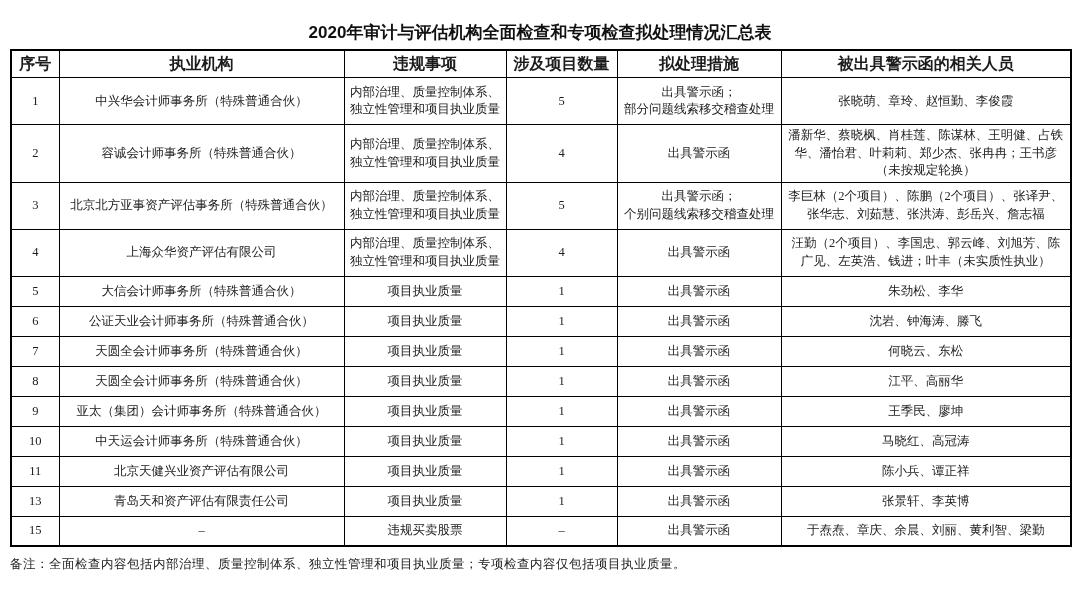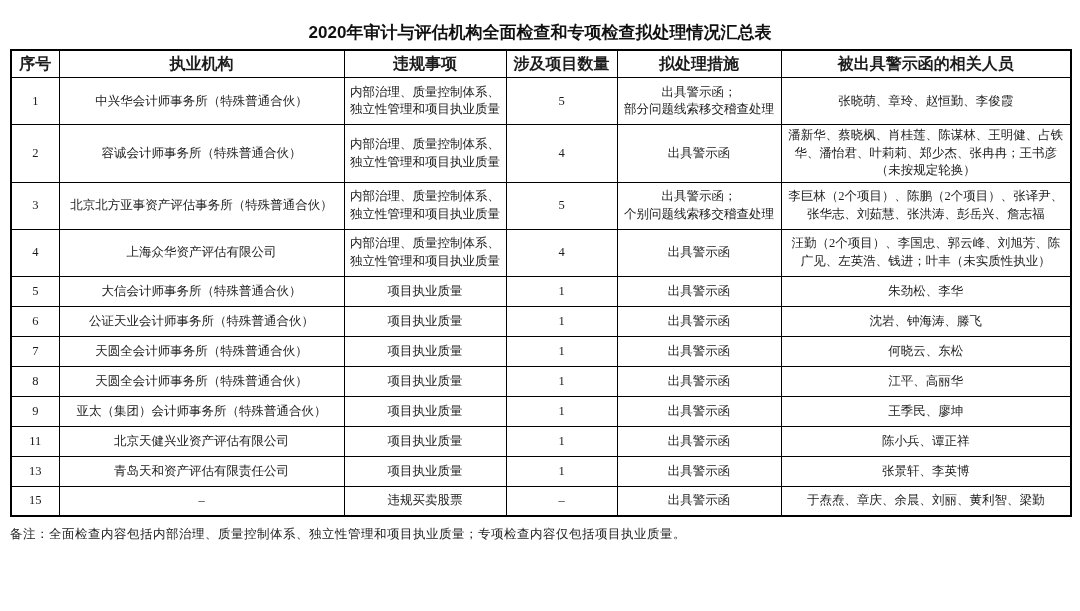--- a/index.html
+++ b/index.html
@@ -142,20 +142,28 @@
 
     <tr>
       <td class="cell-no">9</td>
       <td class="cell-org">亚太（集团）会计师事务所（特殊普通合伙）</td>
       <td class="cell-violation">项目执业质量</td>
       <td class="cell-count">1</td>
       <td class="cell-measure">出具警示函</td>
       <td class="cell-personnel">王季民、廖坤</td>
     </tr>
 
+    <tr>
+      <td class="cell-no">10</td>
+      <td class="cell-org">中天运会计师事务所（特殊普通合伙）</td>
+      <td class="cell-violation">项目执业质量</td>
+      <td class="cell-count">1</td>
+      <td class="cell-measure">出具警示函</td>
+      <td class="cell-personnel">马晓红、高冠涛</td>
+    </tr>
 
     <tr>
       <td class="cell-no">11</td>
       <td class="cell-org">北京天健兴业资产评估有限公司</td>
       <td class="cell-violation">项目执业质量</td>
       <td class="cell-count">1</td>
       <td class="cell-measure">出具警示函</td>
       <td class="cell-personnel">陈小兵、谭正祥</td>
     </tr>
 

